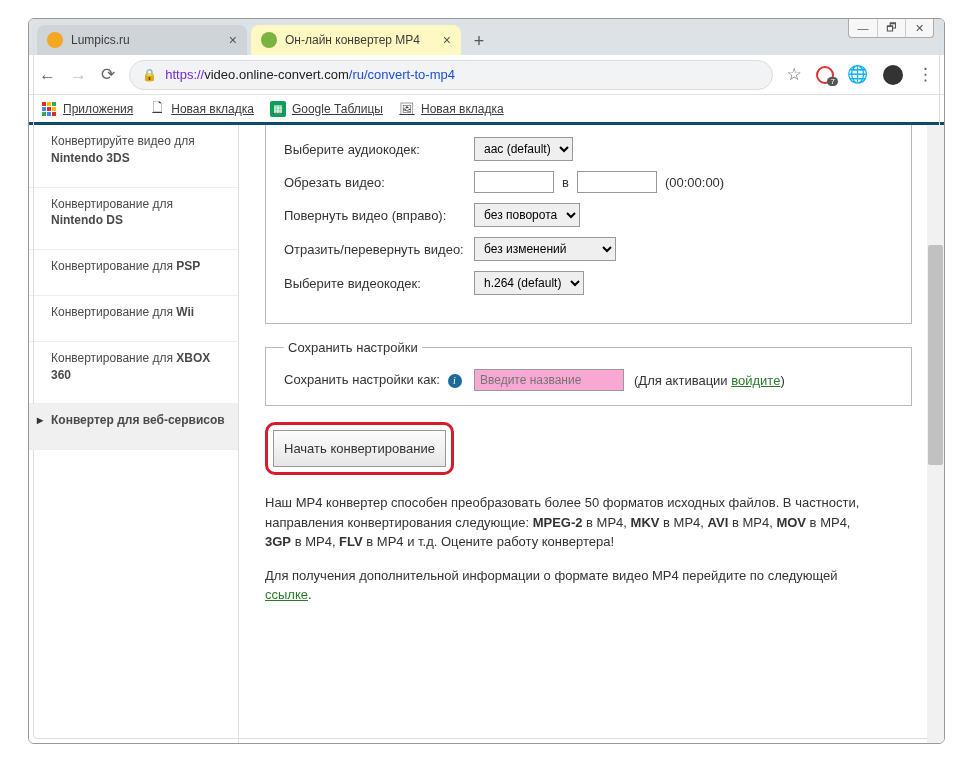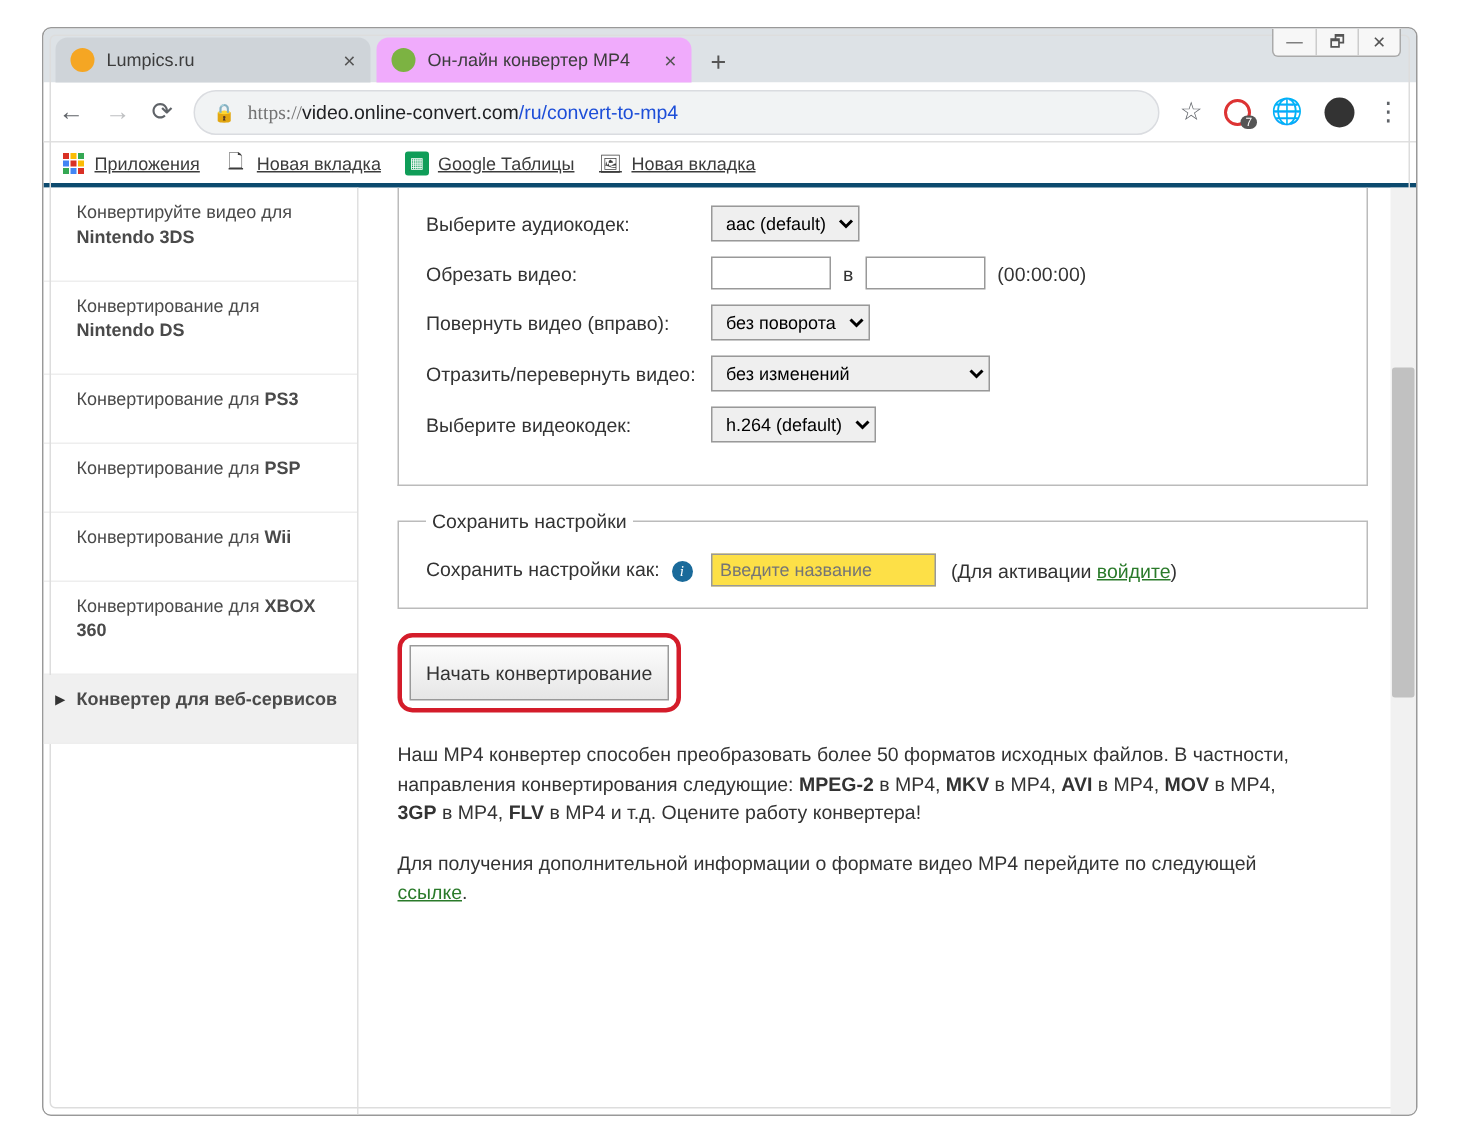--- a/index.html
+++ b/index.html
@@ -6,32 +6,32 @@
 body { font-family: Arial, sans-serif; font-size: 13px; background: #fff; width: 975px; height: 765px; overflow: hidden; position: relative; }
 
 .outer-frame { position: absolute; left: 28px; top: 18px; width: 917px; height: 726px; border: 1px solid #999; border-radius: 6px; background: #fff; overflow: hidden; }
 .outer-frame::before { content: ""; position: absolute; inset: 4px; border: 1px solid #ddd; border-radius: 4px; pointer-events: none; }
 
 .window-controls { position: absolute; top: 0; right: 10px; display: flex; border: 1px solid #aaa; border-top: none; border-radius: 0 0 4px 4px; background: #f7f7f7; }
 .window-controls div { width: 28px; height: 18px; display: flex; align-items: center; justify-content: center; font-size: 11px; color: #555; border-left: 1px solid #ccc; }
 .window-controls div:first-child { border-left: none; }
 
 .tabstrip { display: flex; align-items: flex-end; height: 36px; padding: 16px 8px 0 8px; background: #dde2e6; }
-.tab { display: flex; align-items: center; height: 30px; padding: 0 10px; border-radius: 8px 8px 0 0; background: #f0abfc; margin-right: 4px; min-width: 210px; max-width: 240px; position: relative; }
+.tab { display: flex; align-items: center; height: 30px; padding: 0 10px; border-radius: 8px 8px 0 0; background: #fef9c3; margin-right: 4px; min-width: 210px; max-width: 240px; position: relative; }
 .tab.inactive { background: #cfd4d9; }
 .tab .favicon { width: 16px; height: 16px; border-radius: 50%; margin-right: 8px; flex-shrink: 0; }
 .tab .title { flex: 1; font-size: 12px; color: #3c3c3c; white-space: nowrap; overflow: hidden; text-overflow: ellipsis; }
 .tab .close { font-size: 14px; color: #555; margin-left: 8px; }
 .newtab { width: 28px; height: 28px; display: flex; align-items: center; justify-content: center; font-size: 18px; color: #555; }
 
 .addrbar { display: flex; align-items: center; height: 40px; padding: 0 10px; gap: 14px; border-bottom: 1px solid #e0e0e0; background: #fff; }
 .nav-icon { color: #5f6368; font-size: 17px; }
 .url-field { flex: 1; display: flex; align-items: center; height: 30px; border: 1px solid #dadce0; border-radius: 15px; padding: 0 12px; background: #f1f3f4; }
 .url-text { font-size: 13px; color: #202124; }
-.url-text .https { color: #737373; font-family: Liberation Serif, serif; }
+.url-text .https { color: #6d28d9; }
 .url-text .domain { color: #202124; }
 .url-text .path { color: #1d4ed8; }
 .ext-icon { width: 18px; height: 18px; position: relative; }
 .ext-badge { position: absolute; bottom: -2px; right: -4px; background: #555; color: #fff; font-size: 8px; border-radius: 6px; padding: 0 3px; }
 
 .bookmarks { display: flex; align-items: center; height: 30px; padding: 0 12px; gap: 16px; border-bottom: 3px solid #0c4a6e; font-size: 12px; color: #3c3c3c; text-decoration: underline; }
 .bookmark { display: flex; align-items: center; gap: 6px; }
 .bk-ico { width: 16px; height: 16px; display: inline-flex; align-items: center; justify-content: center; }
 
 .content { display: flex; height: calc(100% - 106px); overflow: hidden; }
@@ -137,21 +137,20 @@
     <div class="bookmark">
       <span class="bk-ico">🖼</span>
       <span>Новая вкладка</span>
     </div>
   </div>
 
   <div class="content">
     <div class="sidebar">
       <div class="sidebar-item"><span>Конвертируйте видео для</span> <b>Nintendo 3DS</b></div>
       <div class="sidebar-item"><span>Конвертирование для</span> <b>Nintendo DS</b></div>
-      <div class="sidebar-item"><span>Конвертирование для</span> <b>PS3</b></div>
       <div class="sidebar-item"><span>Конвертирование для</span> <b>PSP</b></div>
       <div class="sidebar-item"><span>Конвертирование для</span> <b>Wii</b></div>
       <div class="sidebar-item"><span>Конвертирование для</span> <b>XBOX 360</b></div>
       <div class="sidebar-item active"><span>Конвертер для веб-сервисов</span></div>
     </div>
 
     <div class="main">
       <div class="scroll-track">
         <div class="scroll-thumb"></div>
       </div>
@@ -167,33 +166,33 @@
           <span style="margin:0 8px">в</span>
           <input type="text" style="width: 80px;">
           <span style="margin-left:8px">(00:00:00)</span>
         </div>
         <div class="form-row">
           <span class="lbl">Повернуть видео (вправо):</span>
           <select><option>без поворота</option></select>
         </div>
         <div class="form-row">
           <span class="lbl">Отразить/перевернуть видео:</span>
-          <select style="width:186px"><option>без изменений</option></select>
+          <select style="width:142px"><option>без изменений</option></select>
         </div>
         <div class="form-row">
           <span class="lbl">Выберите видеокодек:</span>
           <select><option>h.264 (default)</option></select>
         </div>
       </div>
 
       <fieldset style="margin-right:22px;">
         <legend>Сохранить настройки</legend>
         <div class="form-row" style="margin-bottom:0">
           <span class="lbl"><span>Сохранить настройки как:</span> <span class="info-ico">i</span></span>
-          <input type="text" style="width: 150px; background: #fde047;" disabled="" placeholder="Введите название">
+          <input type="text" style="width: 150px; background: #f9a8d4;" disabled="" placeholder="Введите название">
           <span style="margin-left:10px">
             <span>(Для активации </span><a class="link">войдите</a><span>)</span>
           </span>
         </div>
       </fieldset>
 
       <span class="highlight-ring">
         <button class="convert-btn">Начать конвертирование</button>
       </span>
 

